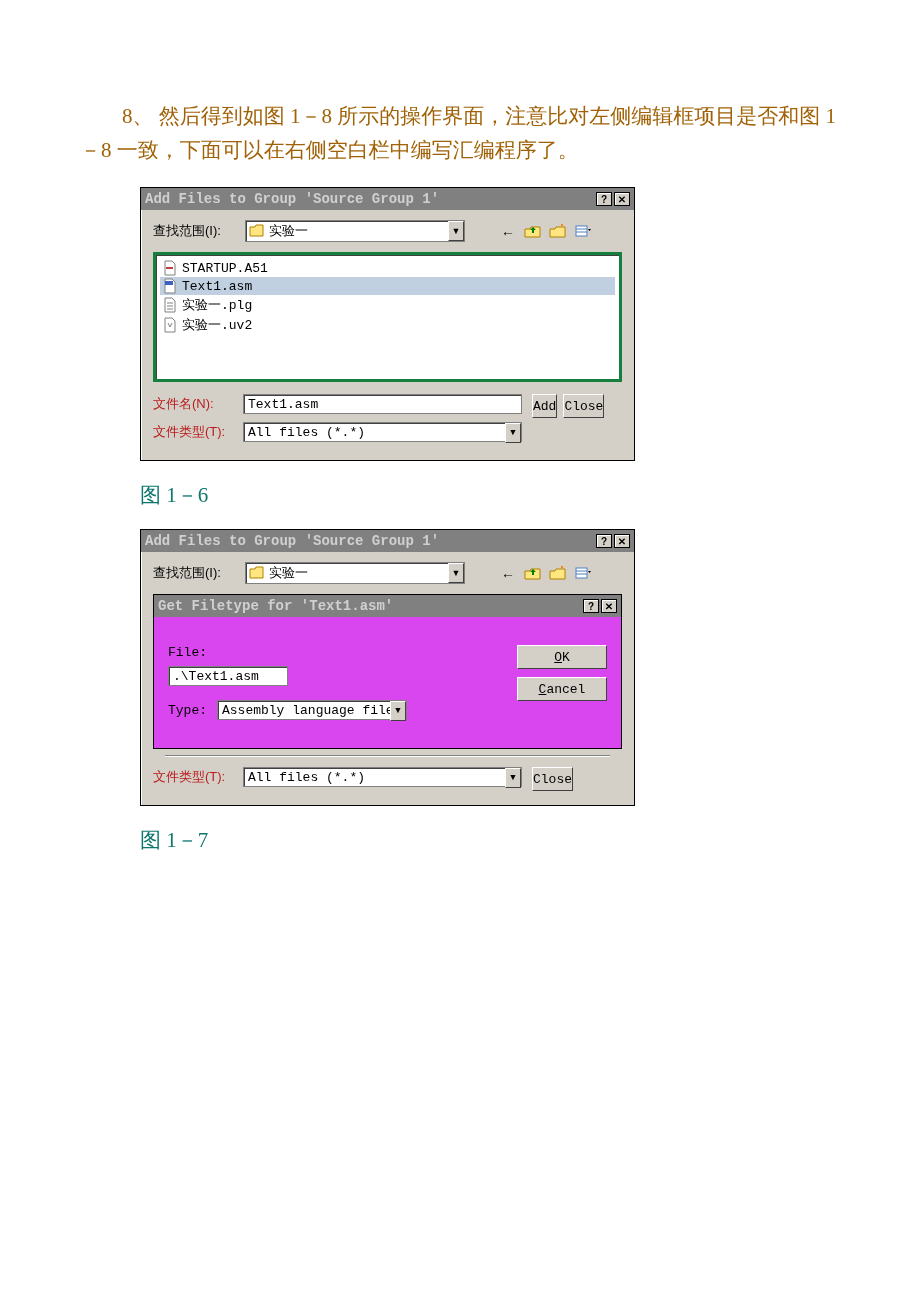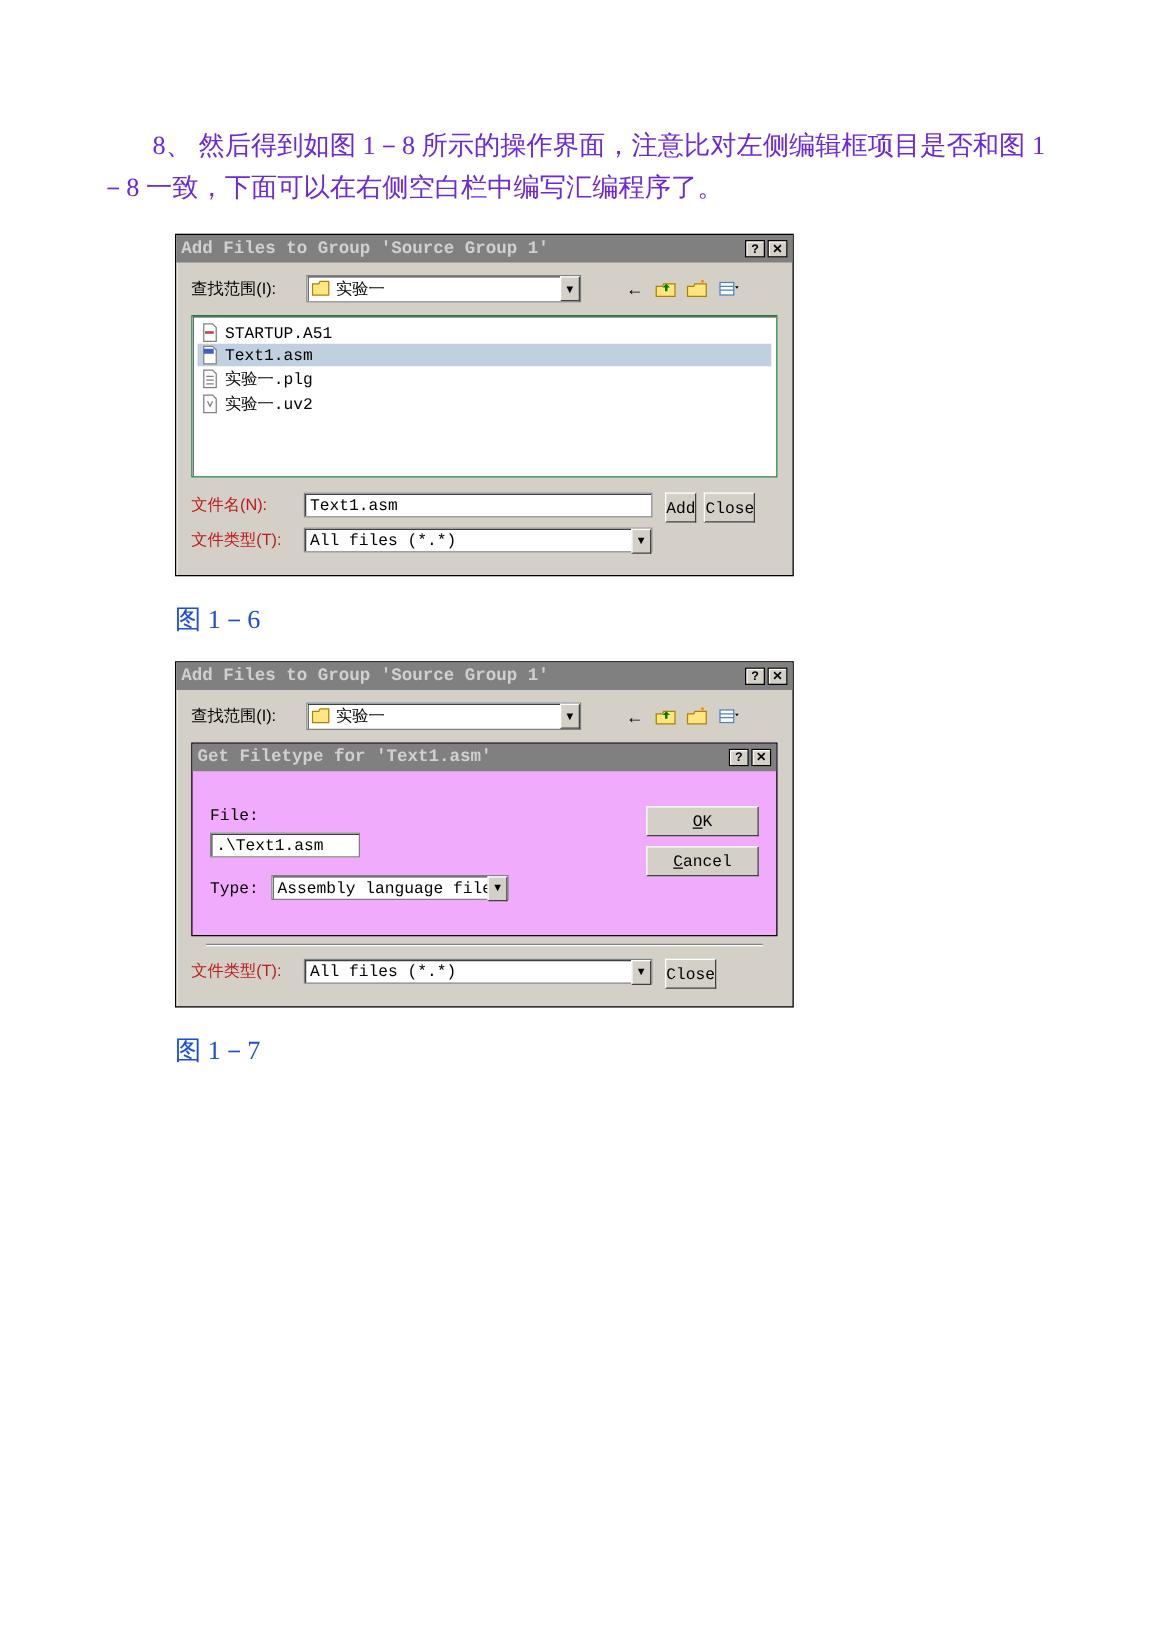--- a/index.html
+++ b/index.html
@@ -6,27 +6,27 @@
     body {
       width: 920px;
       height: 1302px;
       background: #ffffff;
       font-family: "SimSun", "宋体", serif;
       padding: 100px 80px 0 80px;
     }
     .paragraph {
       font-size: 21px;
       line-height: 1.6;
-      color: #6d28d9;
+      color: #a16207;
       margin-bottom: 20px;
       text-indent: 2em;
     }
     .caption {
       font-size: 21px;
-      color: #1d4ed8;
+      color: #0f766e;
       margin: 20px 0 20px 60px;
     }
     .dialog-wrapper {
       margin: 10px 0 10px 60px;
     }
     .dialog {
       width: 495px;
       background: #d4d0c8;
       border: 1px solid #000;
       box-shadow: 1px 1px 0 #fff inset;
@@ -115,21 +115,21 @@
     .toolbar-icon {
       width: 22px;
       height: 22px;
       display: flex;
       align-items: center;
       justify-content: center;
       font-size: 14px;
     }
     .file-list {
       background: #fff;
-      border: 1px solid #15803d;
+      border: 3px solid #15803d;
       box-shadow: 1px 1px 0 #404040 inset;
       height: 130px;
       padding: 4px;
       margin-bottom: 12px;
     }
     .file-item {
       display: flex;
       align-items: center;
       gap: 4px;
       font-size: 13px;
@@ -194,21 +194,21 @@
       align-items: center;
       justify-content: center;
       font-family: "Courier New", monospace;
     }
     .underline {
       text-decoration: underline;
     }
     .inner-dialog {
       margin-top: 8px;
       border: 1px solid #000;
-      background: #f0abfc;
+      background: #d946ef;
     }
     .inner-body {
       padding: 28px 14px;
       display: flex;
       gap: 28px;
     }
     .inner-left {
       flex: 1;
     }
     .inner-right {

